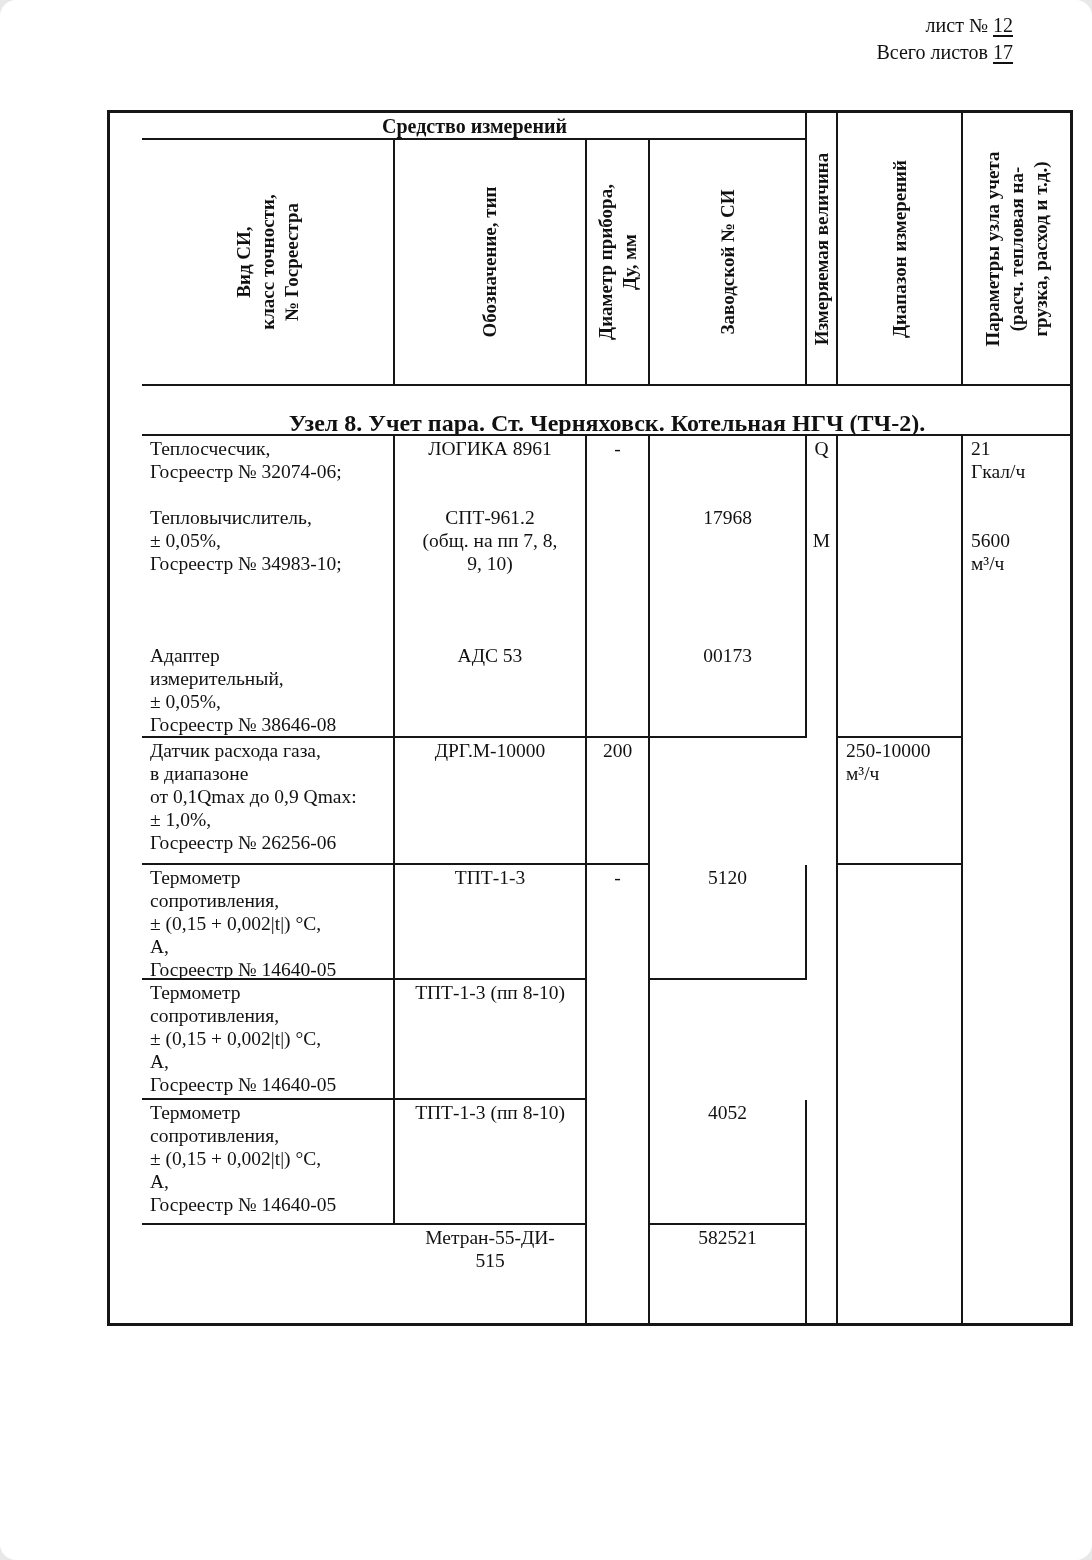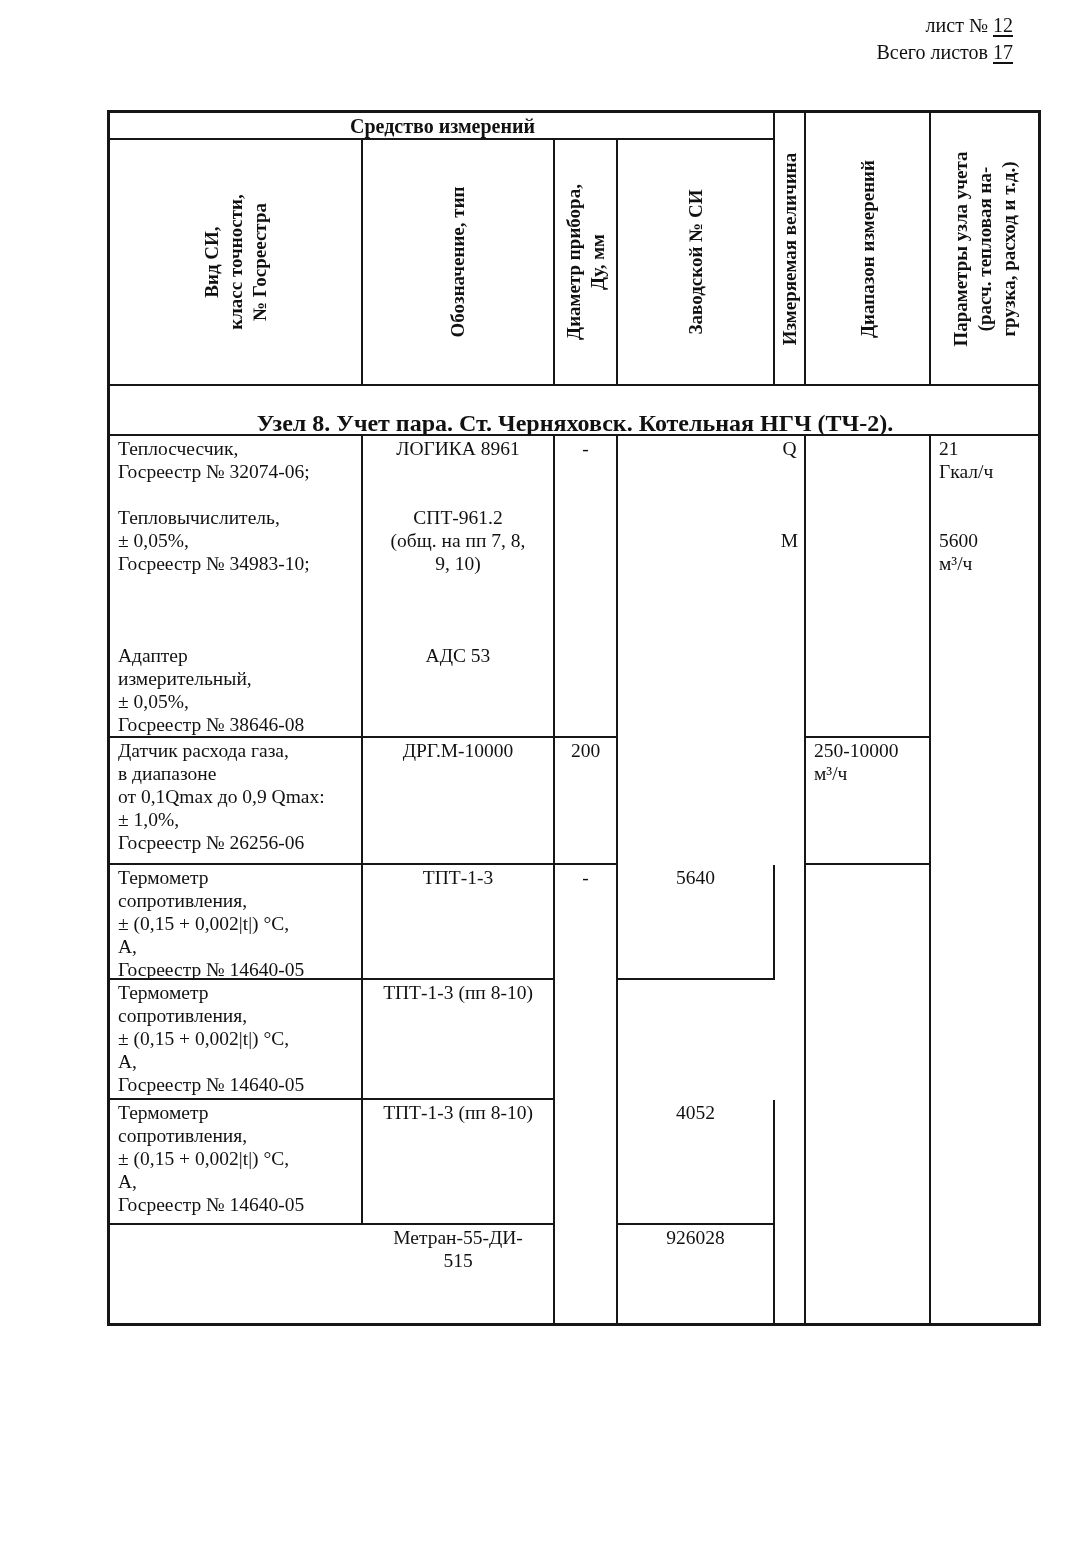--- a/index.html
+++ b/index.html
@@ -1,34 +1,35 @@
 <!DOCTYPE html>
 <html><head>
 <meta charset="utf-8">
 <style>
   html,body { margin:0; padding:0; background:#e8e8e8; }
   .page {
     position:relative; width:1092px; height:1560px; margin:0 auto;
     background:#ffffff; color:#111;
     font-family:"Liberation Serif","DejaVu Serif",serif;
+    border-radius:16px;
   }
   
   .sheet-info {
     position:absolute; top:12px; right:79px;
     text-align:right; font-size:20px; line-height:27px; color:#111;
   }
   .uline { text-decoration:underline; text-underline-offset:3px; }
 
   
   .t {
     position:absolute; left:107px; top:110px;
     display:grid;
     grid-template-columns:253px 192px 63px 157px 31px 125px 107px;
     grid-template-rows:27px 246px 50px 302px 127px 115px 120px 125px 98px;
-    border:3px solid #161616; background:#fff;
+    border:3px solid #161616; background:#fff;padding-left:32px;
   }
   .c {
     border-right:2px solid #161616; border-bottom:2px solid #161616;
     overflow:hidden; white-space:pre-line;
     font-size:19.5px; line-height:23px; color:#111;
     padding:1px 6px 0 8px;
   }
   .center { text-align:center; padding-left:2px; padding-right:2px; }
   .no-r { border-right:none; }
   .no-b { border-bottom:none; }
@@ -96,20 +97,30 @@
 
 
 СПТ-961.2
 (общ. на пп 7, 8,
 9, 10)
 
 
 
 АДС 53</div>
     <div class="c center" style="grid-area:4/3/5/4">-</div>
+    <div class="c center" style="grid-area:4/4/5/5">
+
+
+17968
+
+
+
+
+
+00173</div>
     <div class="c center no-b" style="grid-area:4/5/10/6">Q
 
 
 
 M</div>
     <div class="c" style="grid-area:4/6/5/7"></div>
     <div class="c no-r no-b" style="grid-area:4/7/10/8">21
 Гкал/ч
 
 
@@ -126,36 +137,36 @@
     <div class="c" style="grid-area:5/6/6/7">250-10000
 м³/ч</div>
 
     <div class="c" style="grid-area:6/1/7/2">Термометр
 сопротивления,
 ± (0,15 + 0,002|t|) °С,
 А,
 Госреестр № 14640-05</div>
     <div class="c center" style="grid-area:6/2/7/3">ТПТ-1-3</div>
     <div class="c center no-b" style="grid-area:6/3/10/4">-</div>
-    <div class="c center" style="grid-area:6/4/7/5">5640</div>
+    <div class="c center" style="grid-area:6/4/7/5">5120</div>
     <div class="c no-b" style="grid-area:6/6/10/7"></div>
 
     <div class="c" style="grid-area:7/1/8/2">Термометр
 сопротивления,
 ± (0,15 + 0,002|t|) °С,
 А,
 Госреестр № 14640-05</div>
     <div class="c center" style="grid-area:7/2/8/3">ТПТ-1-3 (пп 8-10)</div>
 
     <div class="c" style="grid-area:8/1/9/2">Термометр
 сопротивления,
 ± (0,15 + 0,002|t|) °С,
 А,
 Госреестр № 14640-05</div>
     <div class="c center" style="grid-area:8/2/9/3">ТПТ-1-3 (пп 8-10)</div>
     <div class="c center" style="grid-area:8/4/9/5">4052</div>
 
     <div class="c center no-b" style="grid-area:9/2/10/3">Метран-55-ДИ-
 515</div>
-    <div class="c center no-b" style="grid-area:9/4/10/5">926028</div>
+    <div class="c center no-b" style="grid-area:9/4/10/5">582521</div>
 
   </div>
 </div>
 
 </body></html>

